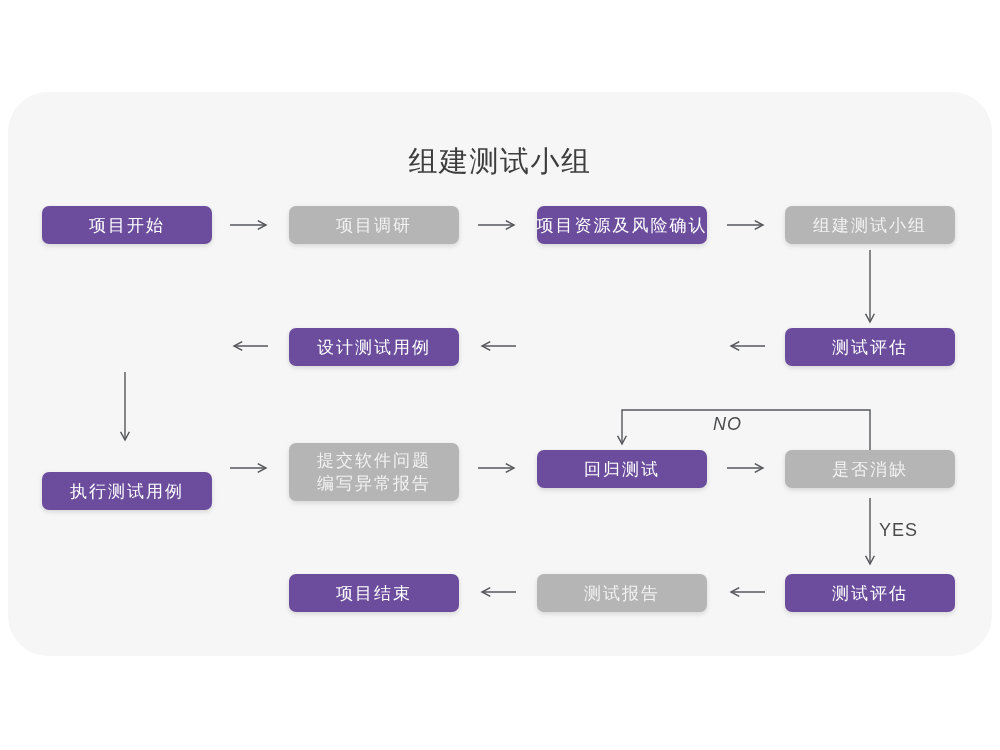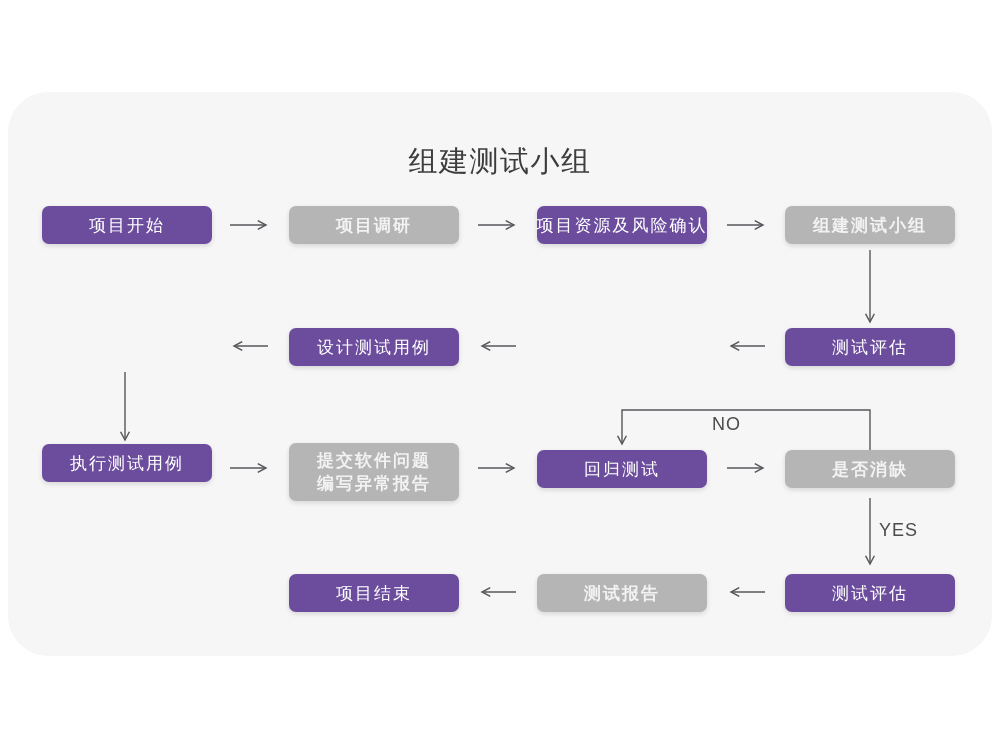--- a/index.html
+++ b/index.html
@@ -29,49 +29,49 @@
   .node{
     position:absolute;width:170px;height:38px;border-radius:7px;
     display:flex;flex-direction:column;align-items:center;justify-content:center;
     font-size:17px;letter-spacing:2px;line-height:23px;
     box-shadow:0 2px 5px rgba(0,0,0,0.13);
     white-space:nowrap;
     text-align:right;
   }
   .node.tall{height:58px;}
   .v-purple{background:var(--purple);color:#ffffff;}
-  .v-gray{background:var(--gray);color:#f2f2f2;font-weight:bold;}
+  .v-gray{background:var(--gray);color:#f2f2f2;}
   .edges{position:absolute;left:0;top:0;width:1000px;height:750px;pointer-events:none;}
   .edges line,.edges path{stroke:var(--arrow);stroke-width:1.4;fill:none;}
   .edges marker path{stroke:var(--arrow);stroke-width:1.3;fill:none;}
   .edge-label{
     position:absolute;font-size:18px;color:var(--edgelabel);
     letter-spacing:1px;
   }
-  .edge-label.no{left:679px;top:414px;width:62px;text-align:right;}
+  .edge-label.no{left:713px;top:414px;width:62px;text-align:left;font-style:italic;}
   .edge-label.yes{left:879px;top:520px;text-align:center;}
 </style>
 </head>
 <body>
 
 <div class="stage">
 
   <div class="card"></div>
 
   <div class="title">组建测试小组</div>
 
   <div class="node v-purple" style="left:42px;top:206px">项目开始</div>
   <div class="node v-gray" style="left:289px;top:206px">项目调研</div>
   <div class="node v-purple" style="left:537px;top:206px">项目资源及风险确认</div>
   <div class="node v-gray" style="left:785px;top:206px">组建测试小组</div>
 
   <div class="node v-purple" style="left:785px;top:328px">测试评估</div>
   <div class="node v-purple" style="left:289px;top:328px">设计测试用例</div>
 
-  <div class="node v-purple" style="left:42px;top:444px">执行测试用例</div>
+  <div class="node v-purple" style="left:42px;top:472px">执行测试用例</div>
   <div class="node v-gray tall" style="left:289px;top:443px">
     <span>提交软件问题</span>
     <span>编写异常报告</span>
   </div>
   <div class="node v-purple" style="left:537px;top:450px">回归测试</div>
   <div class="node v-gray" style="left:785px;top:450px">是否消缺</div>
 
   <div class="node v-purple" style="left:785px;top:574px">测试评估</div>
   <div class="node v-gray" style="left:537px;top:574px">测试报告</div>
   <div class="node v-purple" style="left:289px;top:574px">项目结束</div>

